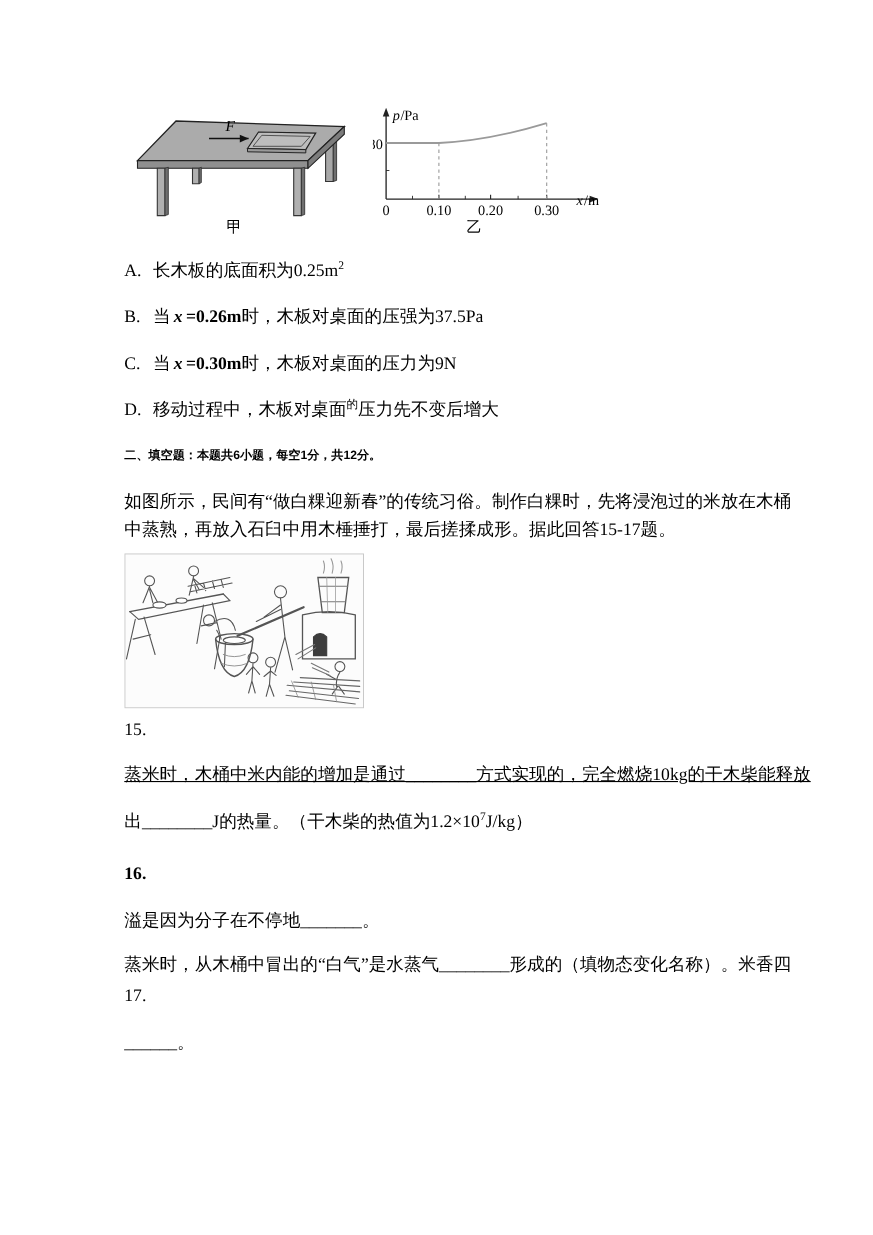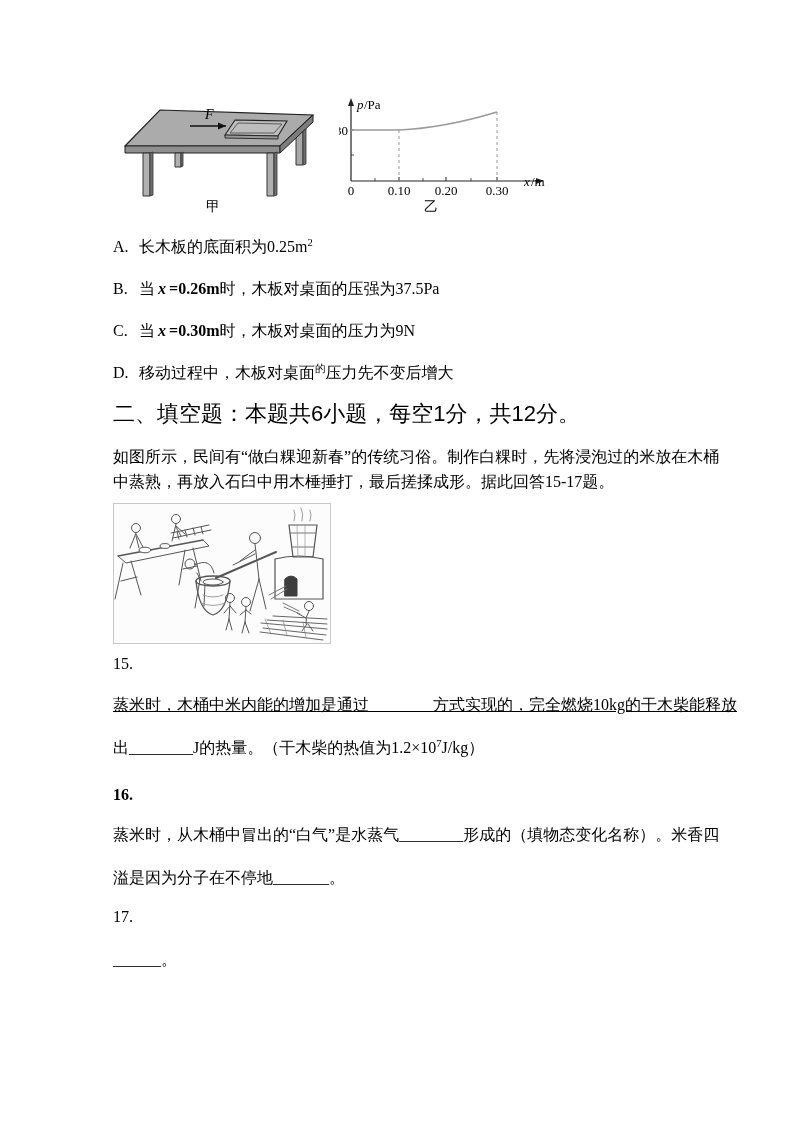--- a/index.html
+++ b/index.html
@@ -8,21 +8,21 @@
     width:794px;height:1123px;
     margin:0 auto;background:#ffffff;
     font-family:"Liberation Serif","DejaVu Serif",serif;
     font-size:16px;color:#000;overflow:hidden;
   }
   .content{position:absolute;left:113px;top:95px;width:600px;}
   .figure-row{display:flex;align-items:flex-start;gap:14px;height:122px;}
   .ln{line-height:21px;margin:0;white-space:nowrap;}
   .opt{display:flex;}
   .opt .olabel{width:26px;flex:0 0 26px;}
-  .heading{font-family:"Liberation Sans","DejaVu Sans",sans-serif;font-weight:normal;font-size:22px;line-height:22px;white-space:nowrap;}
+  .heading{font-family:"Liberation Sans","DejaVu Sans",sans-serif;font-weight:bold;font-size:11px;line-height:22px;white-space:nowrap;}
   .s-b{font-weight:bold;}
   .s-bi{font-weight:bold;font-style:italic;padding:0 3px;}
   .s-sup{font-size:0.66em;vertical-align:super;line-height:0;}
   .illo-wrap{width:218px;height:141px;}
   svg text{font-family:"Liberation Serif","DejaVu Serif",serif;}
   .axis-label-italic{font-style:italic;}
 </style>
 </head>
 <body>
 
@@ -179,20 +179,20 @@
           <path d="M152,116 L158,131 M170,117 L174,133 M190,119 L193,135" stroke="#888" stroke-width="0.7"></path>
         </g>
       </svg>
     </div>
 
     <div class="ln" style="margin-top:9px;">15.</div>
     <div class="ln" style="margin-top:20px;text-decoration:underline;"><span>蒸米时，木桶中米内能的增加是通过________方式实现的，完全燃烧10kg的干木柴能释放</span></div>
     <div class="ln" style="margin-top:22px;"><span>出________J的热量。（干木柴的热值为1.2×10</span><span class="s-sup">7</span><span>J/kg）</span></div>
 
     <div class="ln" style="margin-top:26px;font-weight:bold;">16.</div>
+    <div class="ln" style="margin-top:22px;"><span>溢是因为分子在不停地_______。</span></div>
     <div class="ln" style="margin-top:19px;"><span>蒸米时，从木桶中冒出的“白气”是水蒸气________形成的（填物态变化名称）。米香四</span></div>
-    <div class="ln" style="margin-top:22px;"><span>溢是因为分子在不停地_______。</span></div>
 
-    <div class="ln" style="margin-top:18px;">17.</div>
+    <div class="ln" style="margin-top:7px;">17.</div>
     <div class="ln" style="margin-top:22px;"><span>______。</span></div>
 
   </div>
 </div>
 
 </body></html>

